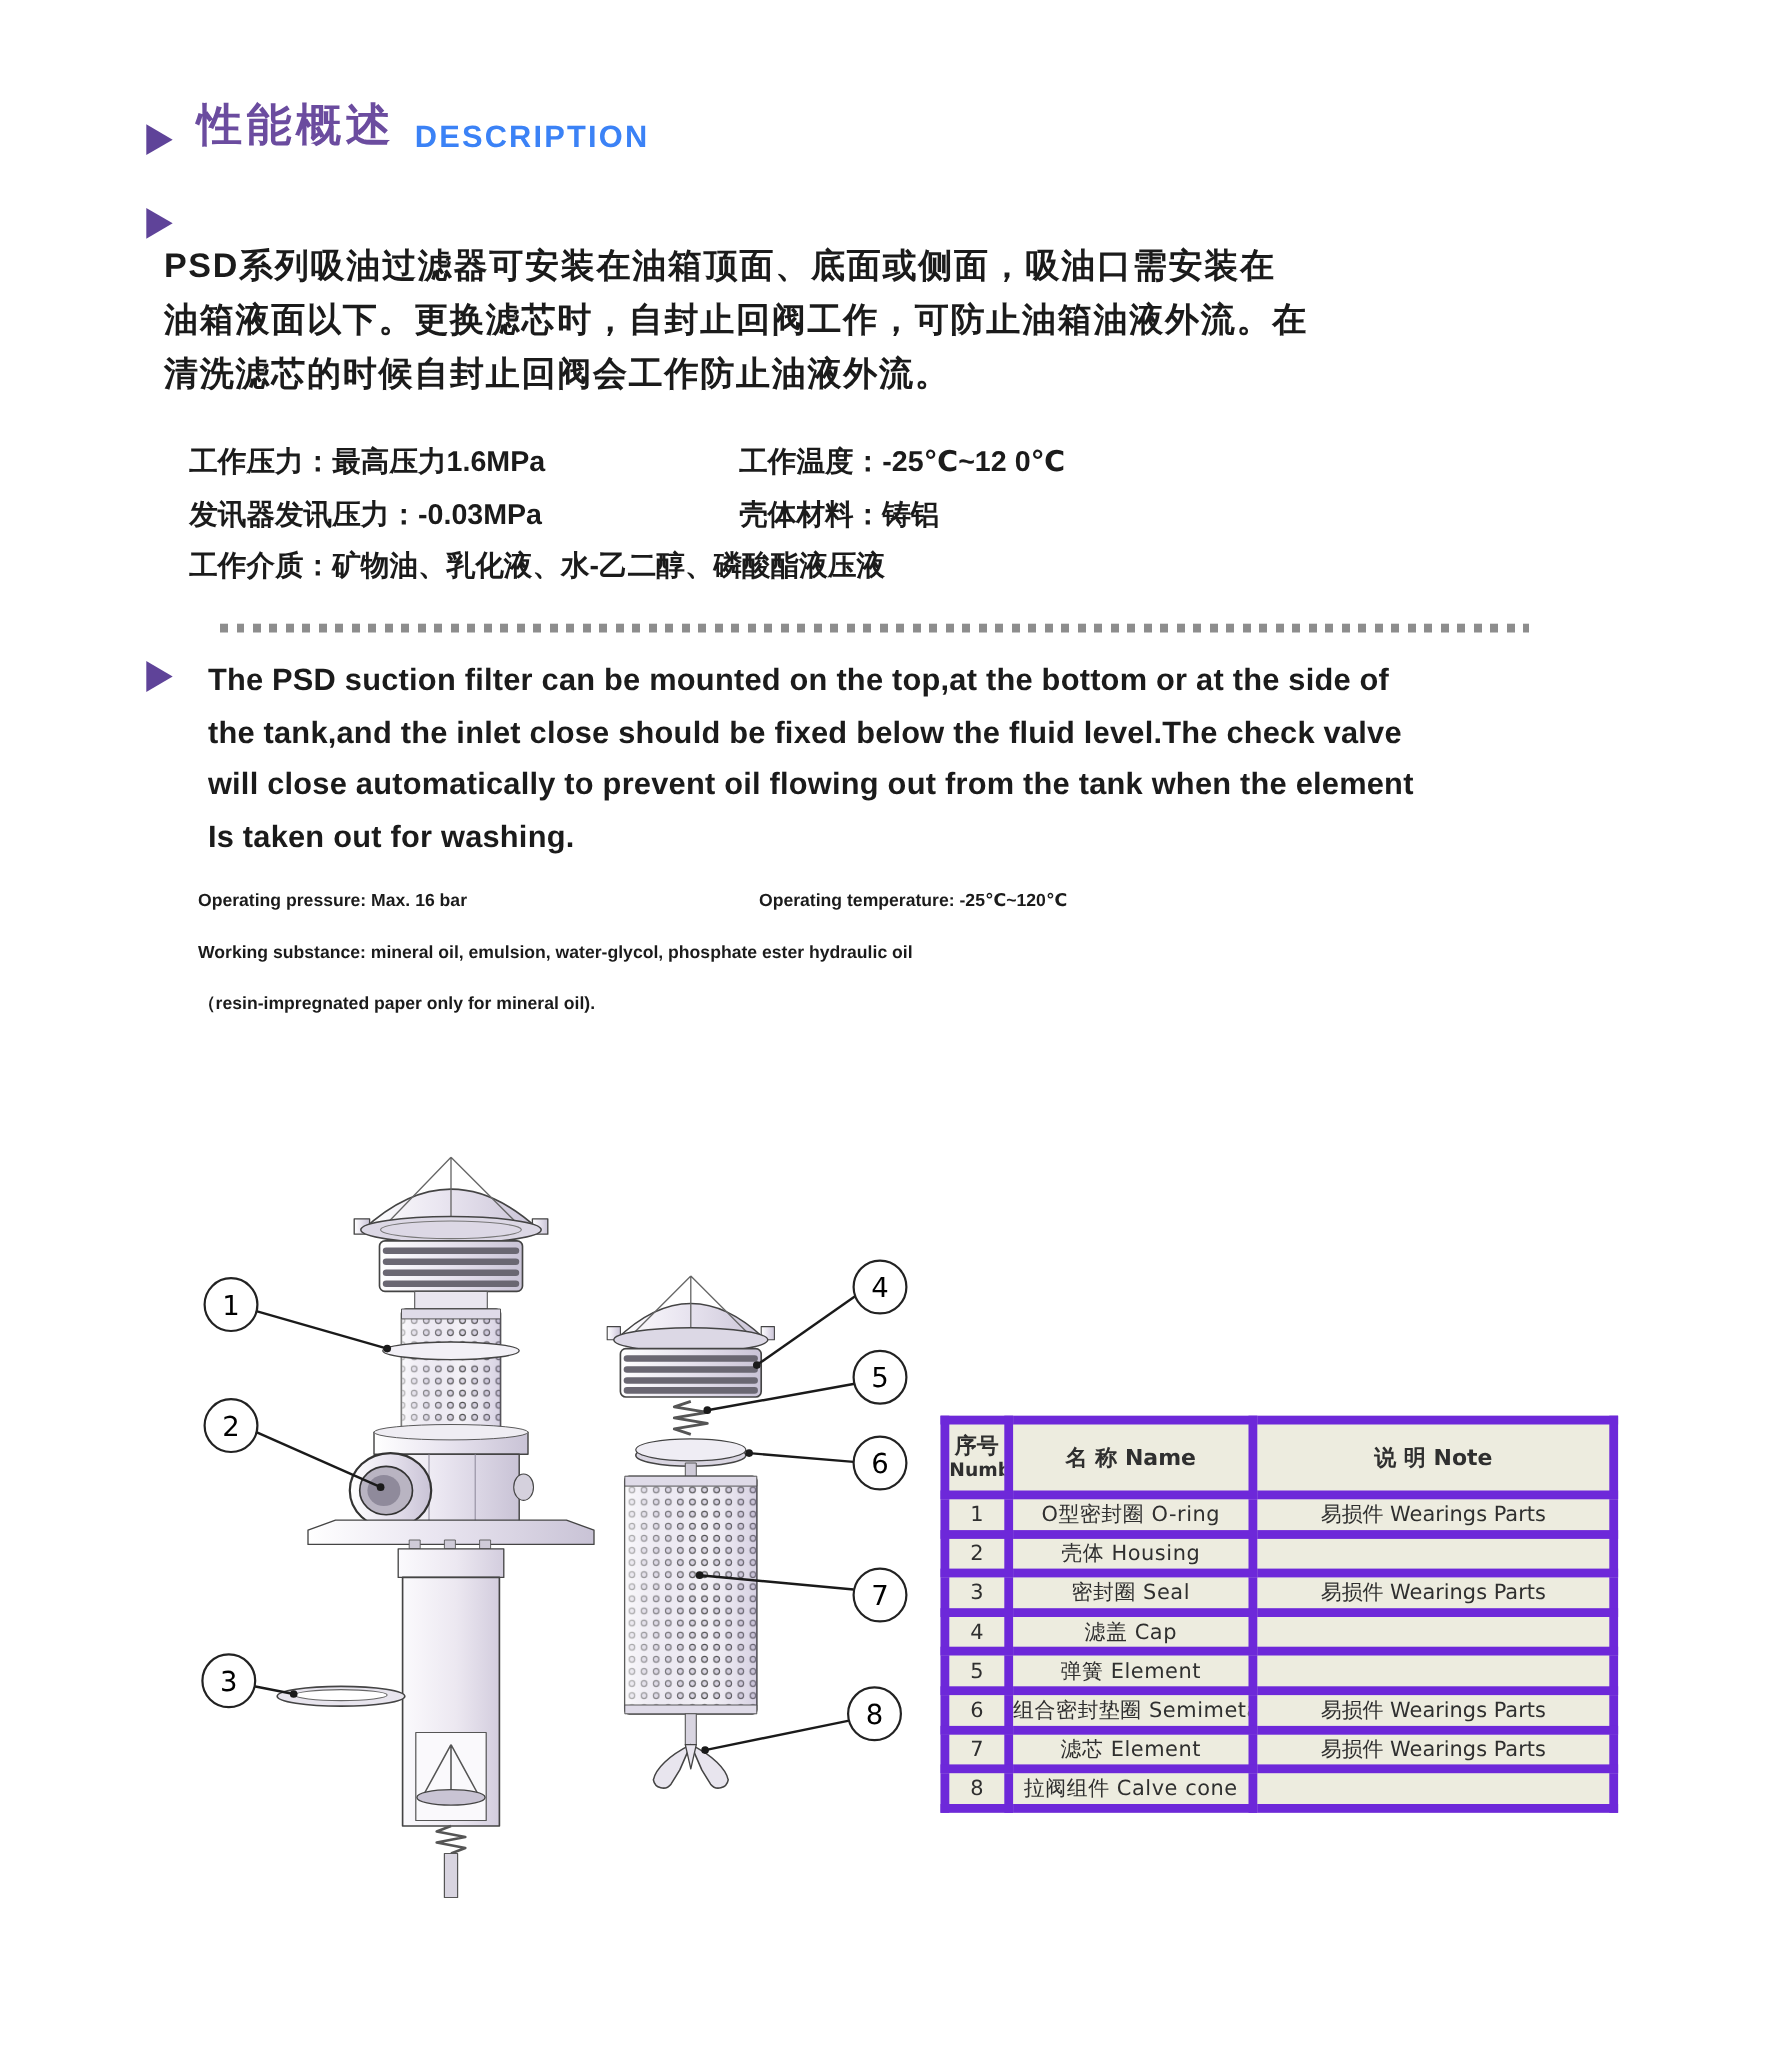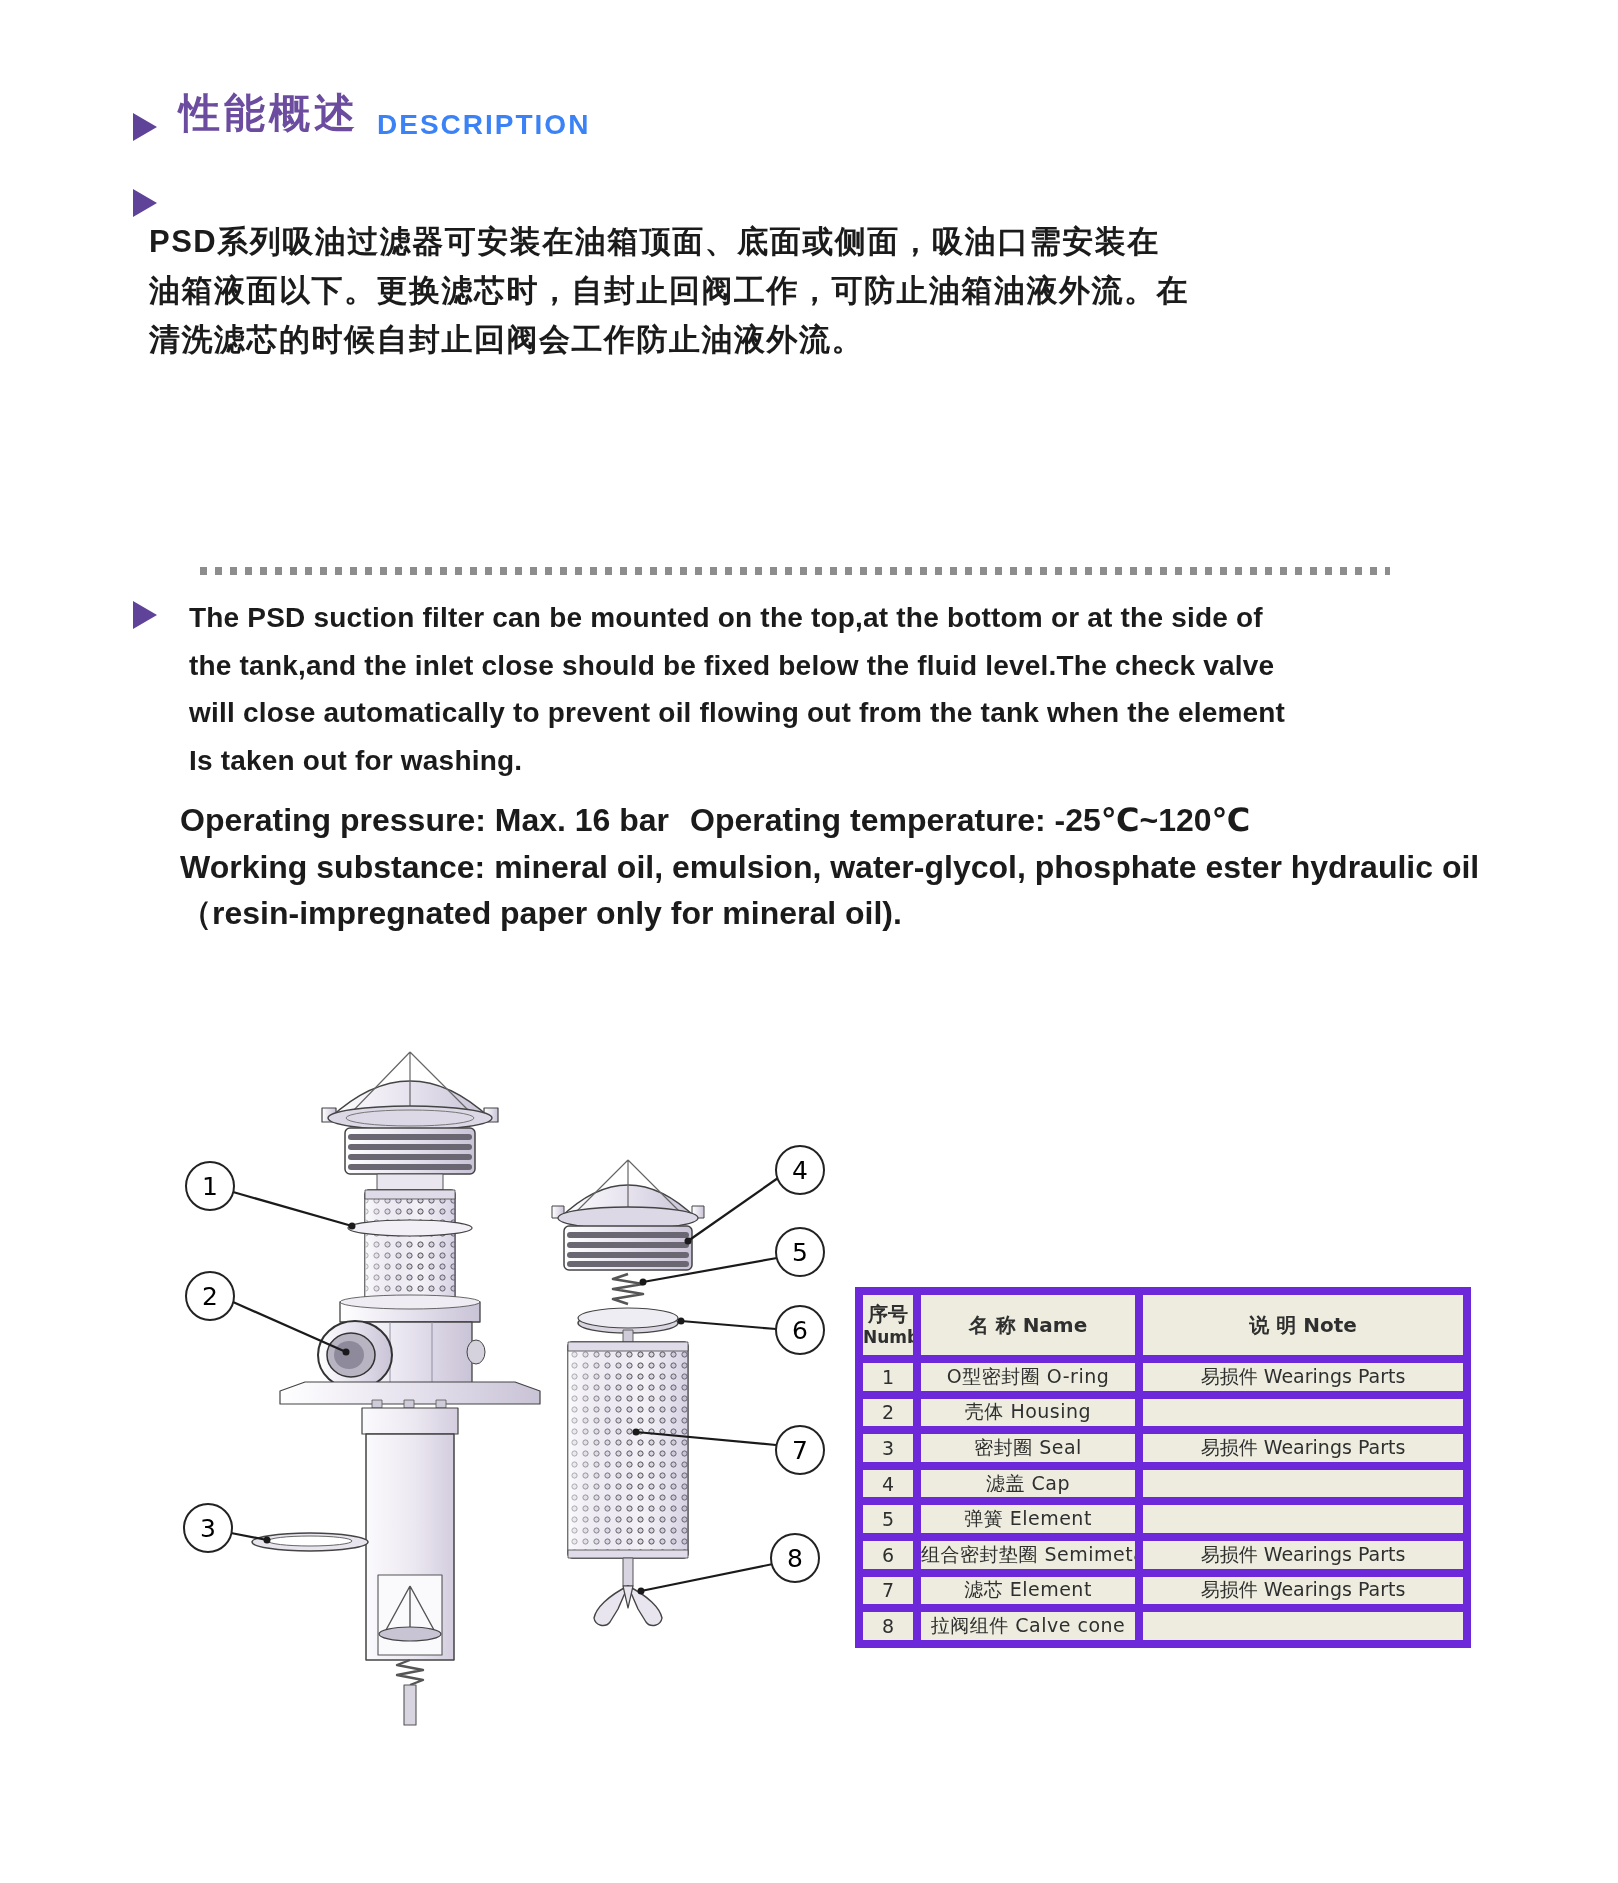--- a/index.html
+++ b/index.html
@@ -27,21 +27,21 @@
   
   .dotted{position:absolute;left:200px;top:567px;width:1190px;height:8px;
           background:repeating-linear-gradient(90deg,#8d8d8d 0 7px,transparent 7px 15px);}
 
   
   .en-intro{position:absolute;left:133px;top:594px;display:flex;}
   .en-intro .tri{margin-top:7px;}
   .en-lines{margin-left:32px;font-size:28px;font-weight:bold;line-height:47.5px;width:1100px;letter-spacing:0.2px;}
 
   
-  .en-specs{position:absolute;left:180px;top:797px;font-size:32px;font-weight:bold;line-height:46.5px;}
+  .en-specs{position:absolute;left:180px;top:797px;font-size:16px;font-weight:bold;line-height:46.5px;}
   .en-specs .col-l{width:510px;flex:0 0 auto;}
 
   
   .diagram{position:absolute;left:140px;top:1030px;width:720px;height:700px;}
 
   
   .parts-table{position:absolute;left:855px;top:1287px;width:608px;border-collapse:collapse;
                background:#edecdf;table-layout:fixed;
                font-family:"DejaVu Sans","Liberation Sans",sans-serif;font-weight:400;color:#2f2f2f;}
   .parts-table,.parts-table td,.parts-table th{border:8px solid #6d28d9;}
@@ -68,20 +68,33 @@
 
   <div class="zh-intro">
     <div class="tri"></div>
     <div class="zh-lines">
       <div>PSD系列吸油过滤器可安装在油箱顶面、底面或侧面，吸油口需安装在</div>
       <div>油箱液面以下。更换滤芯时，自封止回阀工作，可防止油箱油液外流。在</div>
       <div>清洗滤芯的时候自封止回阀会工作防止油液外流。</div>
     </div>
   </div>
 
+  <div class="zh-specs">
+    <div class="spec-row">
+      <span class="col-l">工作压力：最高压力1.6MPa</span>
+      <span>工作温度：-25℃~12 0℃</span>
+    </div>
+    <div class="spec-row">
+      <span class="col-l">发讯器发讯压力：-0.03MPa</span>
+      <span>壳体材料：铸铝</span>
+    </div>
+    <div class="spec-row">
+      <span>工作介质：矿物油、乳化液、水-乙二醇、磷酸酯液压液</span>
+    </div>
+  </div>
 
   <div class="dotted"></div>
 
   <div class="en-intro">
     <div class="tri"></div>
     <div class="en-lines">
       <div>The PSD suction filter can be mounted on the top,at the bottom or at the side of</div>
       <div>the tank,and the inlet close should be fixed below the fluid level.The check valve</div>
       <div>will close automatically to prevent oil flowing out from the tank when the element</div>
       <div>Is taken out for washing.</div>

